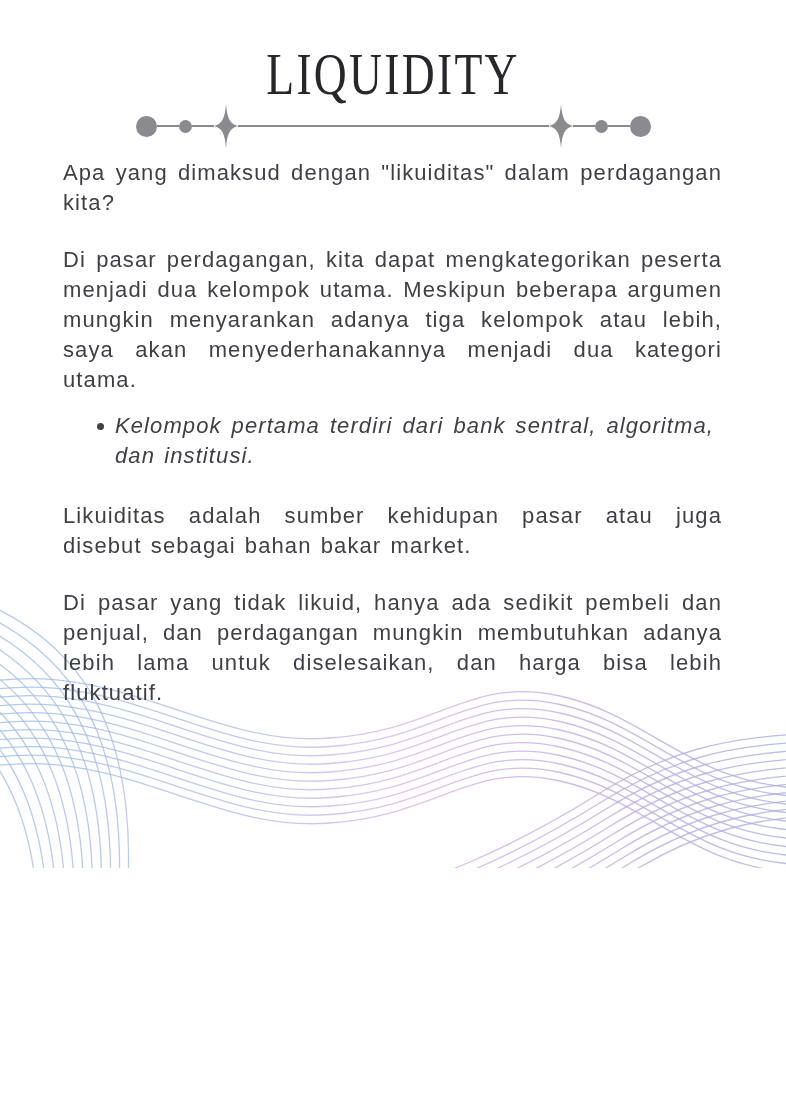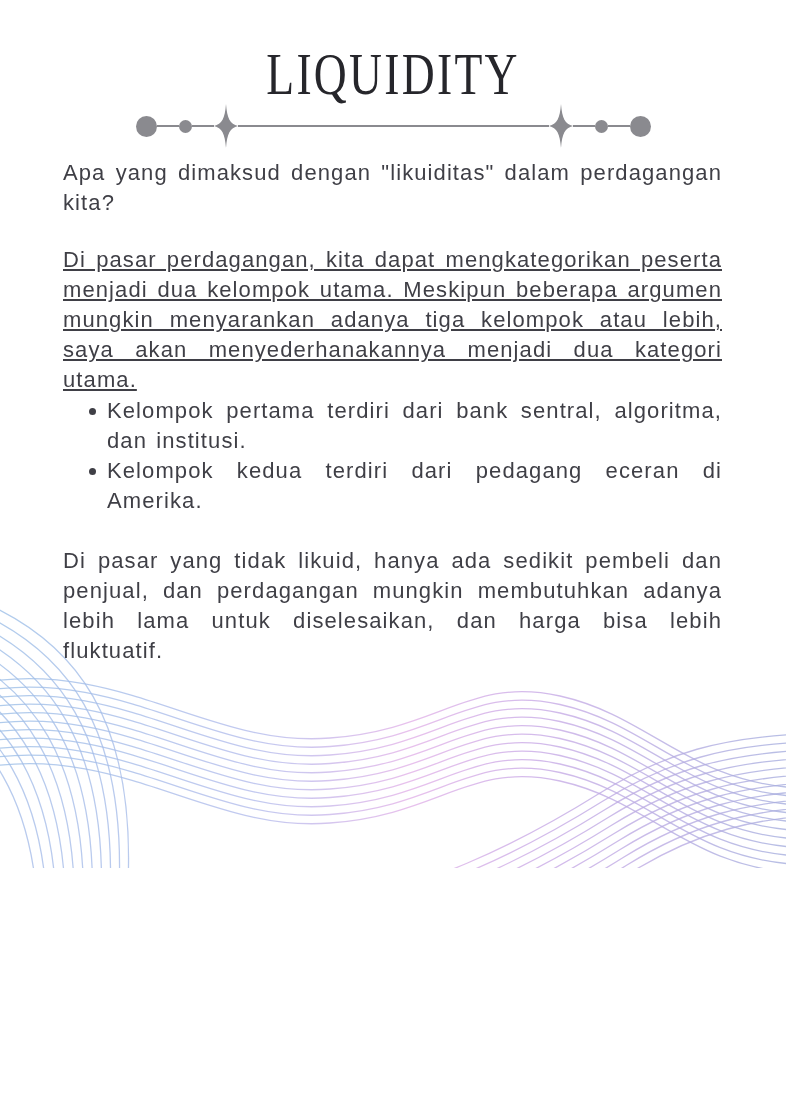--- a/index.html
+++ b/index.html
@@ -40,22 +40,22 @@
   .content{
     position:absolute;
     left:63px;top:158px;width:659px;
     z-index:2;
     font-size:22px;line-height:30px;
     letter-spacing:1.1px;word-spacing:2px;
     color:#3f3f46;
     text-align:justify;
   }
   .para{margin:0 0 27px;}
-  .para.tight{margin-bottom:1px;text-decoration:underline;}
-  .bullets{margin:0 0 30px;padding:0;list-style:none;}
+  .para.tight{margin-bottom:16px;}
+  .bullets{margin:0 8px 30px;padding:0;list-style:none;font-style:italic;}
   .bullets li{display:flex;}
   .b-dot{width:7px;height:7px;border-radius:50%;background:#3f3f46;margin:12px 11px 0 26px;flex:none;}
   .b-text{flex:1;text-align:justify;}
   
   .waves{position:absolute;left:0;bottom:0;width:786px;height:280px;z-index:1;}
   .waves path{fill:none;stroke:url(#wg);stroke-width:1.3;stroke-opacity:.8;}
   
   .brand{position:absolute;left:44px;top:1038px;width:110px;height:56px;z-index:3;}
   .brand .crown{position:absolute;left:-2px;top:-6px;width:26px;height:18px;transform:rotate(-18deg);}
   .brand .brand-name{
@@ -100,25 +100,22 @@
   </header>
 
   <main class="content">
     <p class="para">Apa yang dimaksud dengan "likuiditas" dalam perdagangan kita?</p>
     <p class="para tight">Di pasar perdagangan, kita dapat mengkategorikan peserta menjadi dua kelompok utama. Meskipun beberapa argumen mungkin menyarankan adanya tiga kelompok atau lebih, saya akan menyederhanakannya menjadi dua kategori utama.</p>
     <ul class="bullets">
       <li>
         <span class="b-dot"></span>
         <span class="b-text">Kelompok pertama terdiri dari bank sentral, algoritma, dan institusi.</span>
       </li>
-      <li>
-        <span class="b-dot"></span>
-        <span class="b-text">Kelompok kedua terdiri dari pedagang eceran di Amerika.</span>
-      </li>
     </ul>
+    <p class="para">Likuiditas adalah sumber kehidupan pasar atau juga disebut sebagai bahan bakar market.</p>
     <p class="para">Di pasar yang tidak likuid, hanya ada sedikit pembeli dan penjual, dan perdagangan mungkin membutuhkan adanya lebih lama untuk diselesaikan, dan harga bisa lebih fluktuatif.</p>
   </main>
 
   <svg class="waves" viewBox="0 0 786 280" preserveAspectRatio="none">
     <defs>
       <linearGradient id="wg" gradientUnits="userSpaceOnUse" x1="0" y1="140" x2="786" y2="140">
         <stop offset="0" stop-color="#9dbfe7"></stop>
         <stop offset="0.33" stop-color="#b4bcec"></stop>
         <stop offset="0.52" stop-color="#e2b2e8"></stop>
         <stop offset="0.68" stop-color="#c9aae6"></stop>

